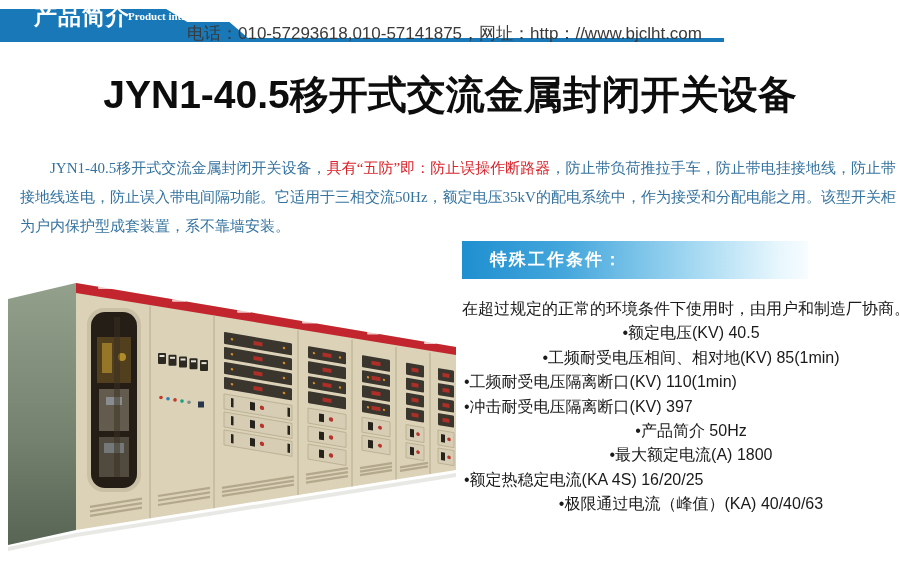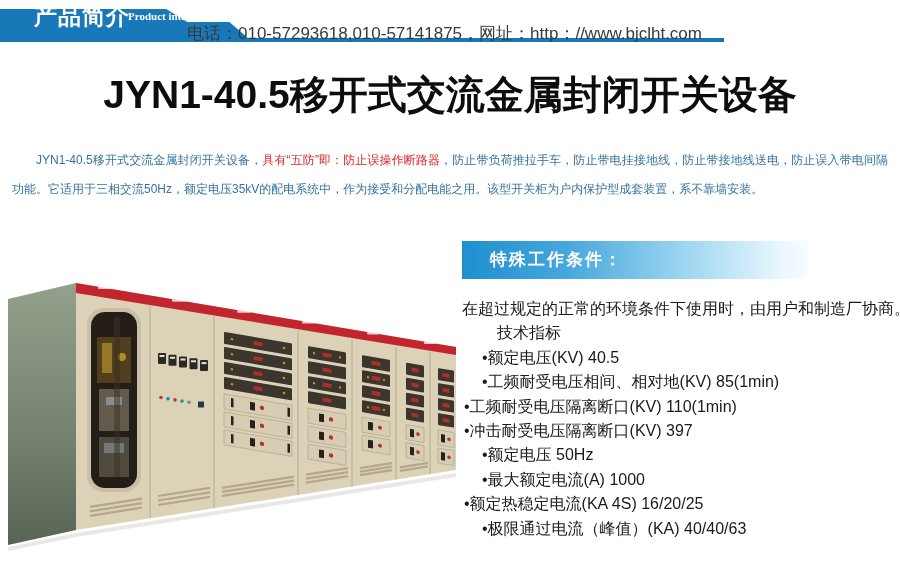--- a/index.html
+++ b/index.html
@@ -12,37 +12,37 @@
   .hdr{position:absolute;top:0;left:0;width:724px;height:38px;background:#fff;border-bottom:4px solid #1878b8;}
   .badge{position:absolute;top:9px;left:0;width:248px;height:29px;background:#1878b8;
          clip-path:polygon(0 0,67% 0,75.5% 45%,92.5% 45%,100% 100%,0 100%);}
   .badge-cn{position:absolute;left:34px;top:1px;color:#fff;font-weight:bold;font-size:23px;letter-spacing:1px;white-space:nowrap;}
   .badge-en{position:absolute;left:128px;top:10px;color:#fff;font-weight:bold;font-size:11px;white-space:nowrap;font-family:Liberation Serif, serif;}
   .contact{position:absolute;right:22px;top:22px;font-size:17px;color:#3a3a3a;white-space:nowrap;}
   
   .title{position:absolute;top:68px;left:0;width:900px;text-align:center;
          font-size:39px;font-weight:900;color:#0d0d0d;letter-spacing:0px;}
   
-  .intro{position:absolute;top:146px;left:12px;width:876px;font-size:12px;line-height:29px;
-         text-indent:2em;text-align:justify;margin:0;}
+  .intro{position:absolute;top:146px;left:12px;width:876px;font-size:15px;line-height:29px;
+         text-indent:2em;text-align:justify;margin:8px;font-family:Liberation Serif, serif;}
   .seg-blue{color:#35739f;}
   .seg-red{color:#d8232a;}
   
   .photo{position:absolute;left:2px;top:277px;width:456px;height:286px;}
   .photo svg{display:block;width:100%;height:100%;}
   
   .cond-bar{position:absolute;left:462px;top:241px;width:346px;height:38px;box-sizing:border-box;
             background:linear-gradient(90deg,#1f8fd0 0%,#45a7dc 30%,#9fd6f1 65%,#e8f7fd 92%,#f7fcff 100%);
             color:#ffffff;font-size:17px;font-weight:bold;line-height:38px;padding-left:28px;letter-spacing:2px;}
   .specs{position:absolute;left:456px;top:297px;width:444px;font-size:16px;line-height:24.4px;color:#1a1a1a;}
   .specs div{white-space:nowrap;}
   .ind-lead{padding-left:6px;}
   .ind0{padding-left:8px;}
   .ind1{padding-left:41px;}
-  .ind2{padding-left:26px;}
+  .ind2{padding-left:26px;text-align:center;}
 </style>
 </head>
 <body>
 
 <div class="hdr">
   <div class="badge"></div>
   <span class="badge-cn">产品简介</span>
   <span class="badge-en">Product introduction</span>
   <span class="contact">电话：010-57293618,010-57141875，网址：http：//www.bjclht.com</span>
 </div>
@@ -266,22 +266,21 @@
     </g>
   </svg>
 </div>
 
 <div class="cond-bar">
   <span>特殊工作条件：</span>
 </div>
 
 <div class="specs">
   <div class="ind-lead">在超过规定的正常的环境条件下使用时，由用户和制造厂协商。</div>
-  <div class="ind1">技术指标</div>
   <div class="ind2">•额定电压(KV) 40.5</div>
   <div class="ind2">•工频耐受电压相间、相对地(KV) 85(1min)</div>
   <div class="ind0">•工频耐受电压隔离断口(KV) 110(1min)</div>
   <div class="ind0">•冲击耐受电压隔离断口(KV) 397</div>
-  <div class="ind2">•额定电压 50Hz</div>
-  <div class="ind2">•最大额定电流(A) 1000</div>
+  <div class="ind2">•产品简介 50Hz</div>
+  <div class="ind2">•最大额定电流(A) 1800</div>
   <div class="ind0">•额定热稳定电流(KA 4S) 16/20/25</div>
   <div class="ind2">•极限通过电流（峰值）(KA) 40/40/63</div>
 </div>
 
 </body></html>

